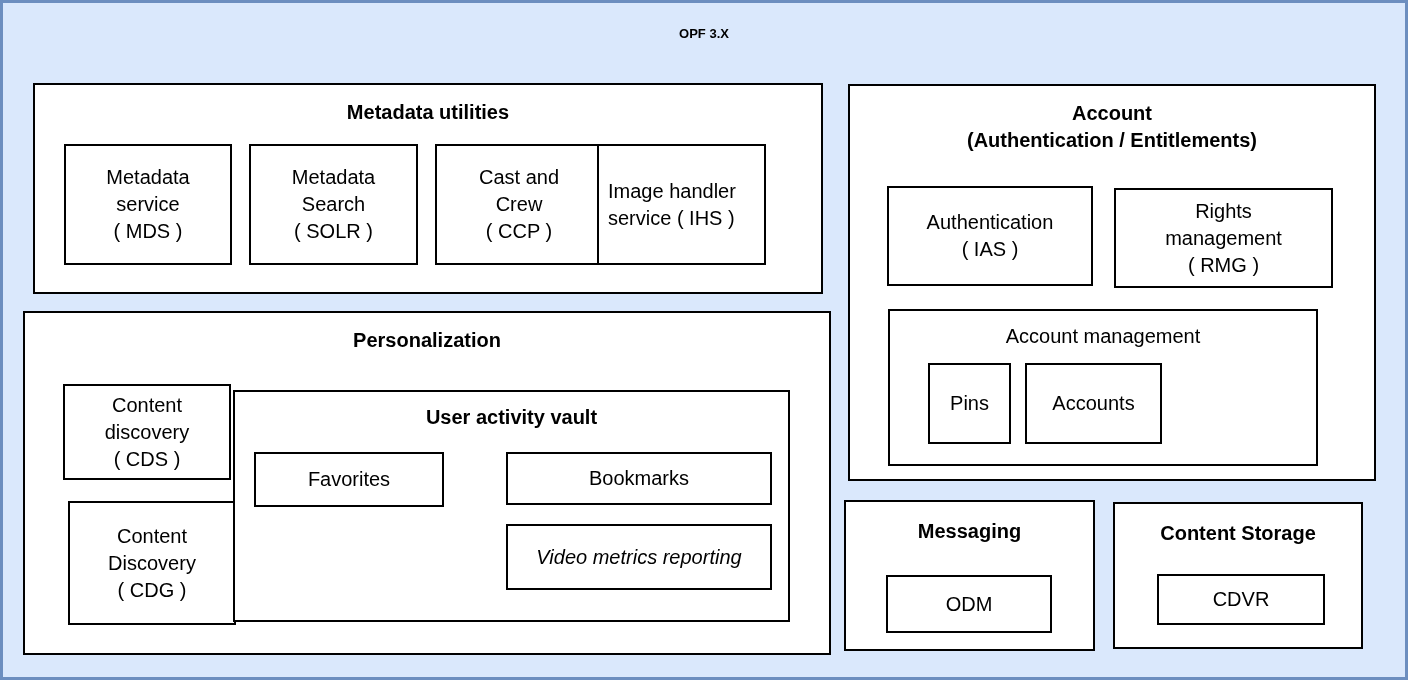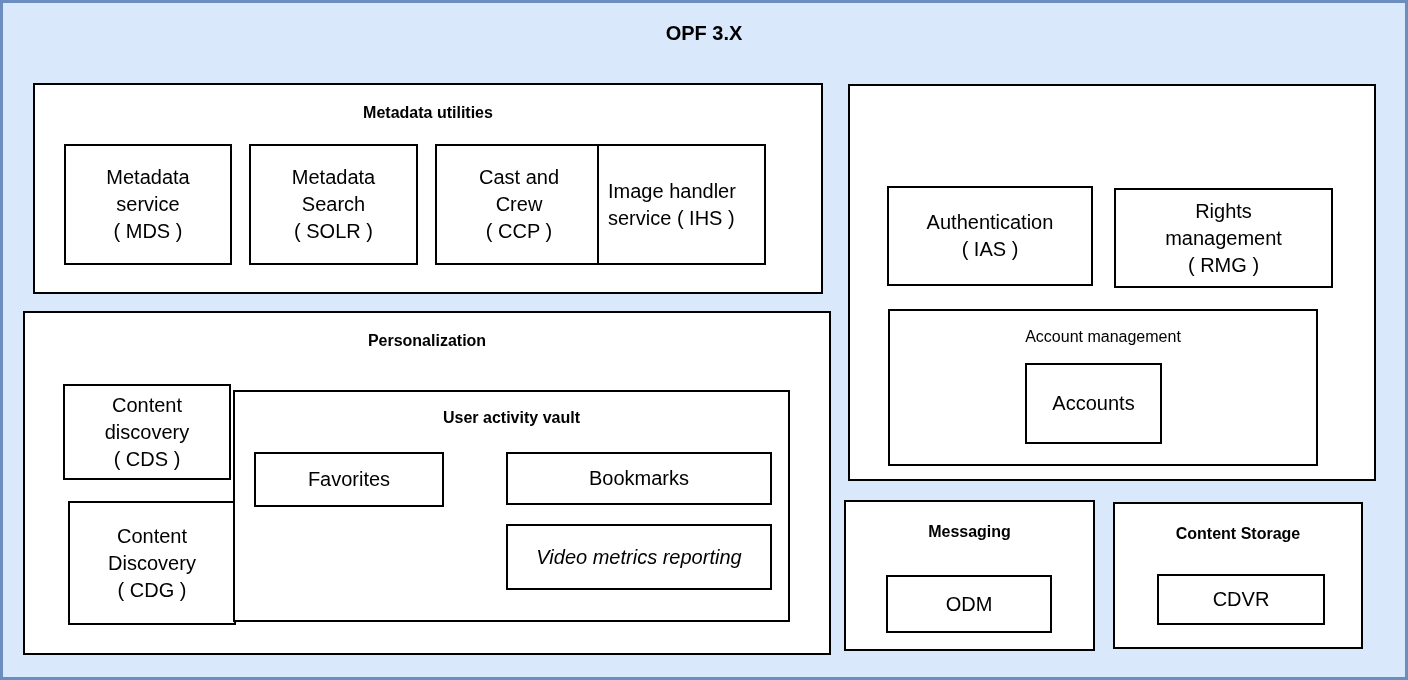--- a/index.html
+++ b/index.html
@@ -34,32 +34,32 @@
     text-align: left;
     padding-left: 9px;
     padding-right: 4px;
   }
   .title {
     position: absolute;
     left: 0;
     right: 0;
     text-align: center;
     font-weight: bold;
-    font-size: 16px;
+    font-size: 20px;
     line-height: 27px;
   }
   .title.regular { font-weight: normal; }
   #main-title {
     position: absolute;
     top: 17px;
     left: 0;
     right: 0;
     text-align: center;
     font-weight: bold;
-    font-size: 20px;
+    font-size: 13px;
     line-height: 27px;
   }
 </style>
 </head>
 <body>
 
 <div id="canvas">
 
   <div id="main-title">OPF 3.X</div>
 
@@ -117,35 +117,42 @@
       </div>
 
 
       <div class="box leaf" style="left:271px; top:132px; width:266px; height:66px;font-style:italic;">
         <div>Video metrics reporting</div>
       </div>
     </div>
   </div>
 
   <div class="box" style="left:845px; top:81px; width:528px; height:397px;">
+    <div class="title" style="top:14px;">
+      <div>Account</div>
+      <div>(Authentication / Entitlements)</div>
+    </div>
 
     <div class="box leaf" style="left:37px; top:100px; width:206px; height:100px;justify-content:center;">
       <div>Authentication</div>
       <div>( IAS )</div>
     </div>
 
     <div class="box leaf" style="left:264px; top:102px; width:219px; height:100px;">
       <div>Rights</div>
       <div>management</div>
       <div>( RMG )</div>
     </div>
 
     <div class="box" style="left:38px; top:223px; width:430px; height:157px;">
       <div class="title regular" style="top:12px;">Account management</div>
 
+      <div class="box leaf" style="left:38px; top:52px; width:83px; height:81px;">
+        <div>Pins</div>
+      </div>
 
       <div class="box leaf" style="left:135px; top:52px; width:137px; height:81px;">
         <div>Accounts</div>
       </div>
 
     </div>
   </div>
 
   <div class="box" style="left:841px; top:497px; width:251px; height:151px;">
     <div class="title" style="top:16px;">Messaging</div>

